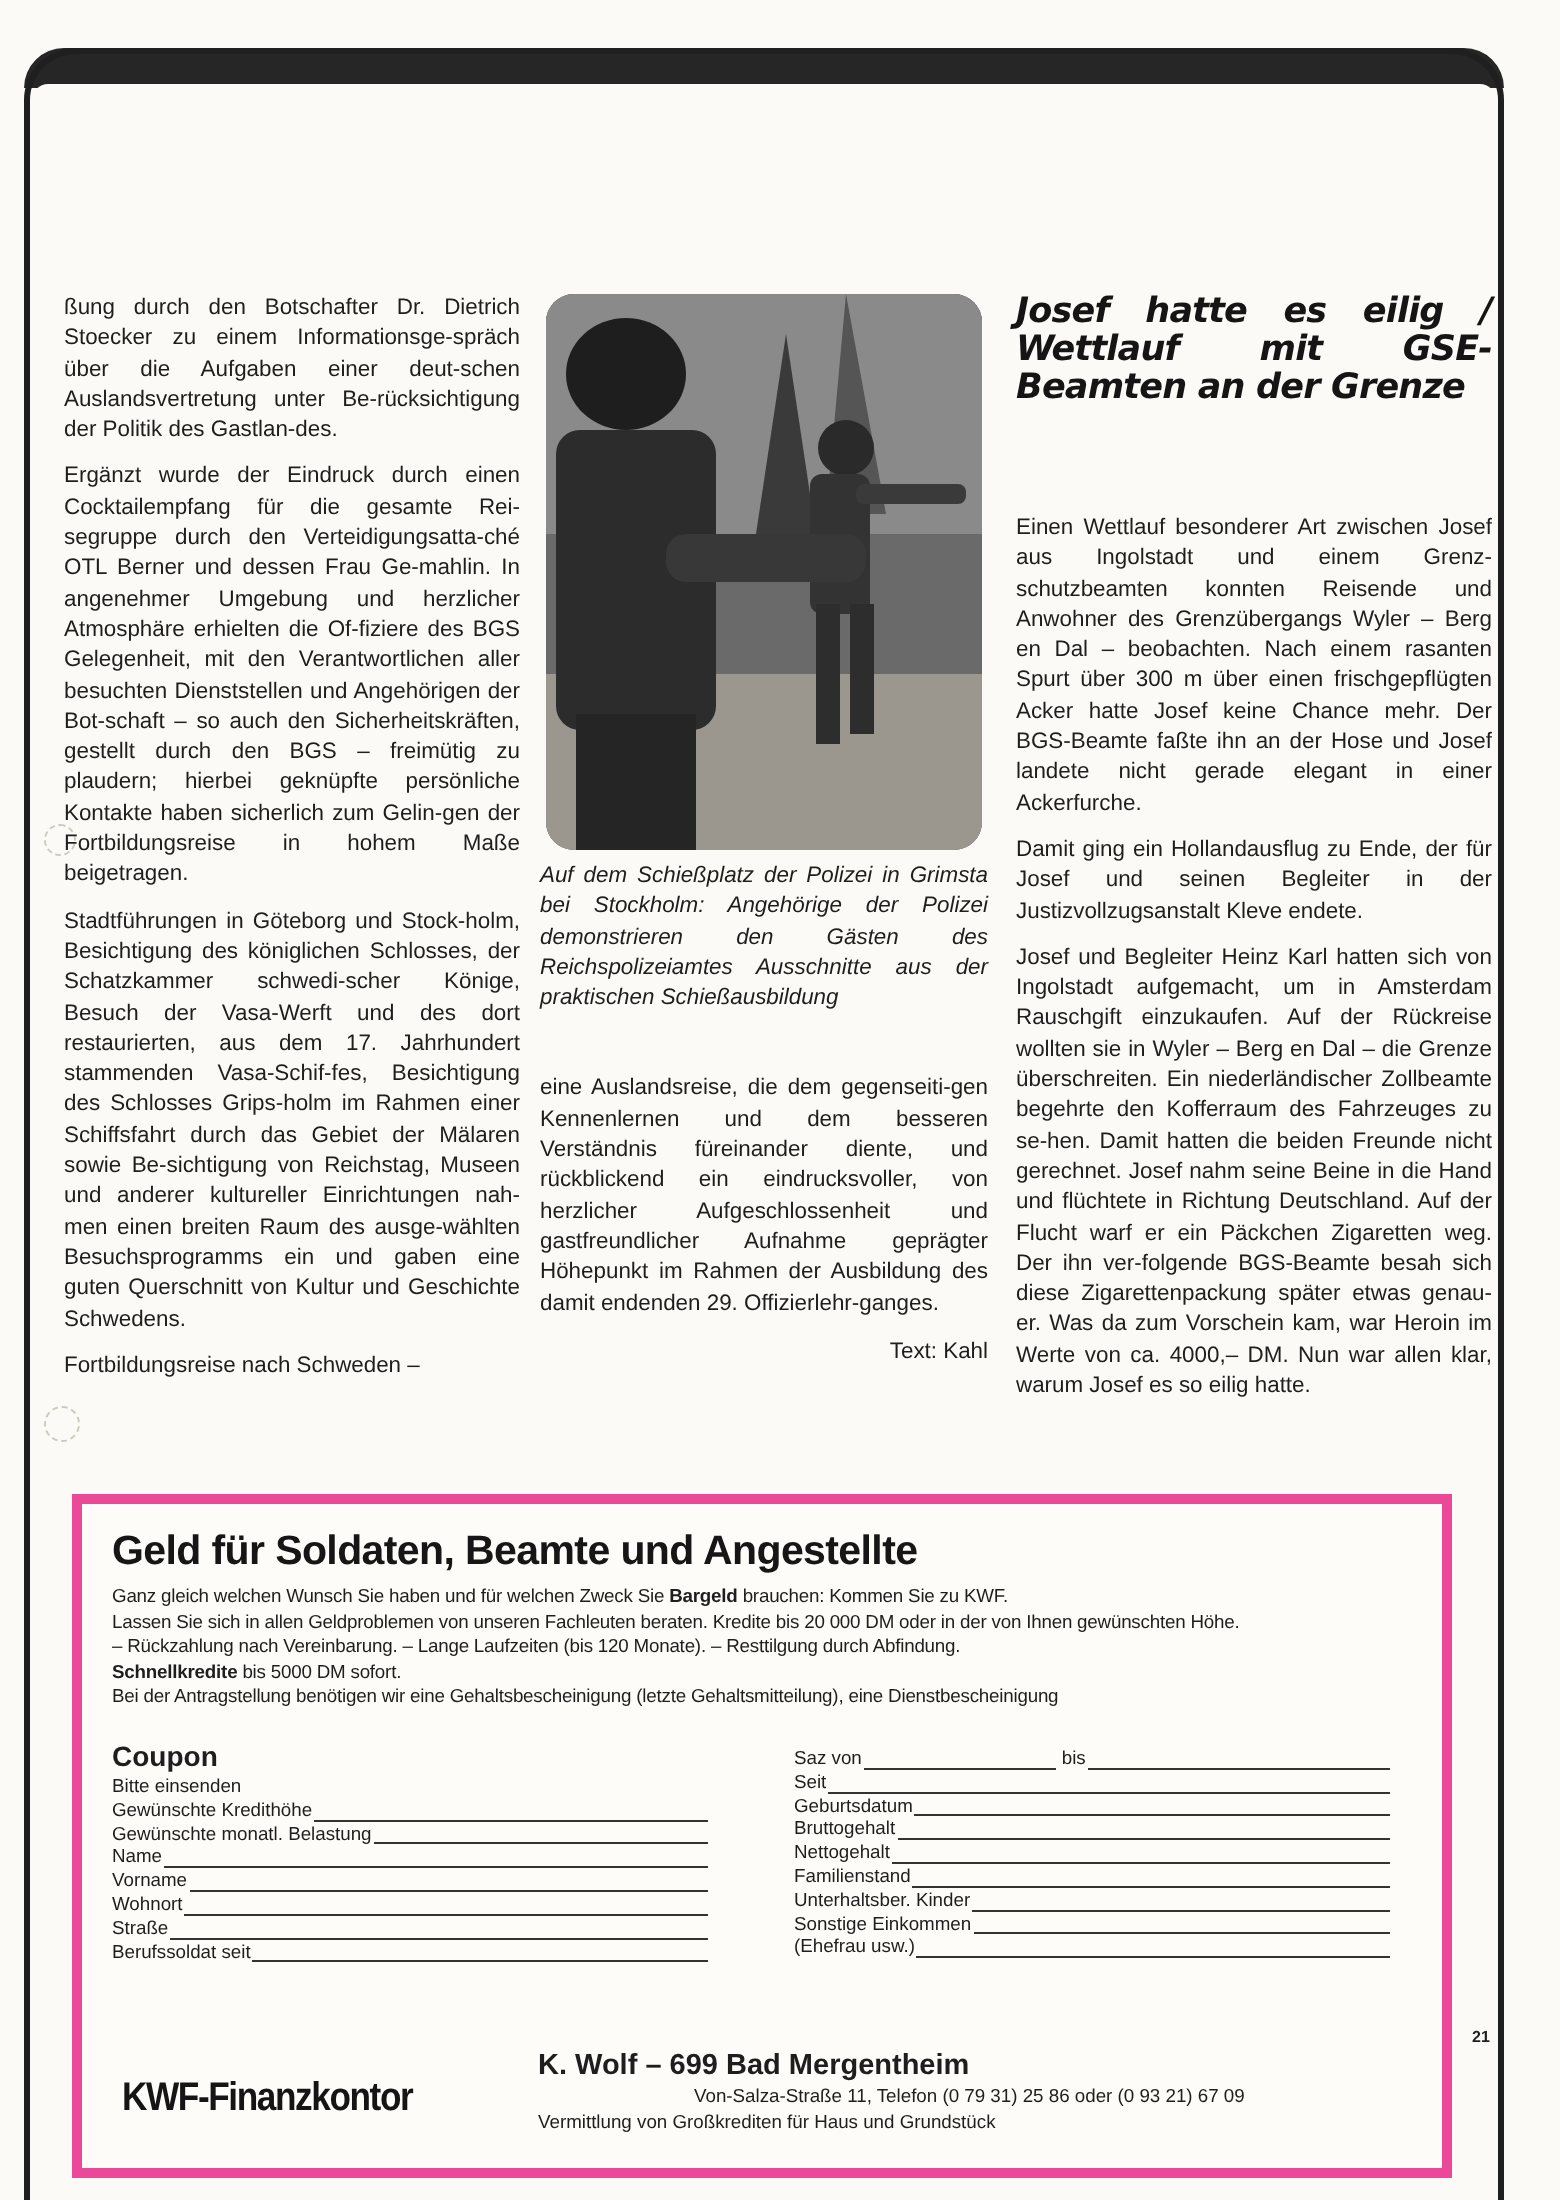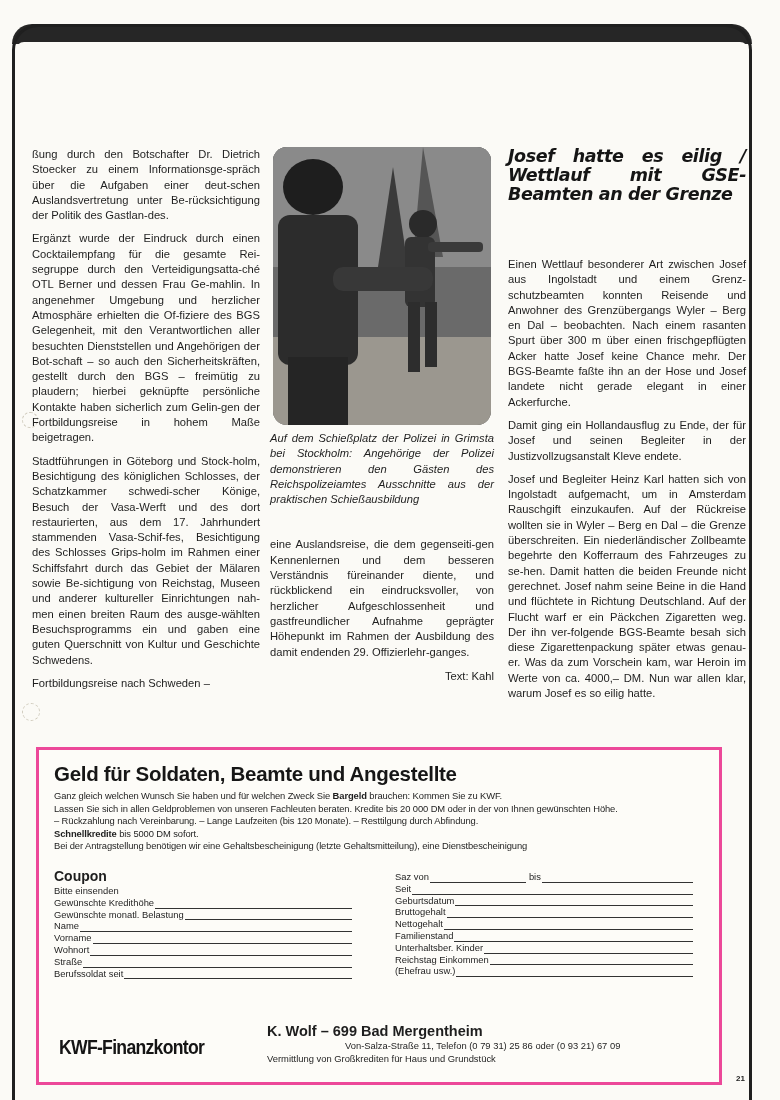--- a/index.html
+++ b/index.html
@@ -46,21 +46,21 @@
   .credits { text-align: right; line-height: 16px; }
 
   .headline {
     font-family: "DejaVu Sans", sans-serif;
     font-weight: bold; font-style: italic; font-size: 17.5px; line-height: 19px;
     letter-spacing: -0.4px; margin: 0 0 53px 0; color: #151515;
   }
 
   .ad {
     position: absolute; left: 36px; top: 747px; width: 680px; height: 332px;
-    border: 3px solid #ec4899; background: #fdfcf8;
+    border: 5px solid #ec4899; background: #fdfcf8;
   }
   .ad-title {
     position: absolute; left: 15px; top: 12px; font-size: 20.5px; font-weight: bold;
     letter-spacing: -0.3px; color: #161616;
   }
   .ad-text {
     position: absolute; left: 15px; top: 40px; width: 660px;
     font-size: 9.4px; line-height: 12.6px; letter-spacing: -0.1px;
   }
   .ad-text div { white-space: nowrap; }
@@ -82,21 +82,21 @@
   .addr-title {
     position: absolute; left: 228px; top: 273px; font-size: 14.5px; font-weight: bold;
   }
   .addr-line1 {
     position: absolute; left: 306px; top: 290px; font-size: 9.4px;
   }
   .addr-line2 {
     position: absolute; left: 228px; top: 303px; font-size: 9.4px;
   }
   .page-number {
-    position: absolute; left: 736px; top: 1074px; font-size: 8px; font-weight: bold;
+    position: absolute; left: 736px; top: 1014px; font-size: 8px; font-weight: bold;
   }
   .smudge {
     position: absolute; border-radius: 50%; border: 1px dashed #cfcabc;
   }
 </style>
 </head>
 <body>
 
 <div class="frame-band"></div>
 <div class="frame"></div>
@@ -220,21 +220,21 @@
       </div>
     <div class="frow">
         <span>Familienstand</span>
         <span class="line"></span>
       </div>
     <div class="frow">
         <span>Unterhaltsber. Kinder</span>
         <span class="line"></span>
       </div>
     <div class="frow">
-        <span>Reichstag Einkommen</span>
+        <span>Sonstige Einkommen</span>
         <span class="line"></span>
       </div>
     <div class="frow">
         <span>(Ehefrau usw.)</span>
         <span class="line"></span>
       </div>
   </div>
 
   <div class="kwf-logo">KWF-Finanzkontor</div>
   <div class="addr-title">K. Wolf – 699 Bad Mergentheim</div>

